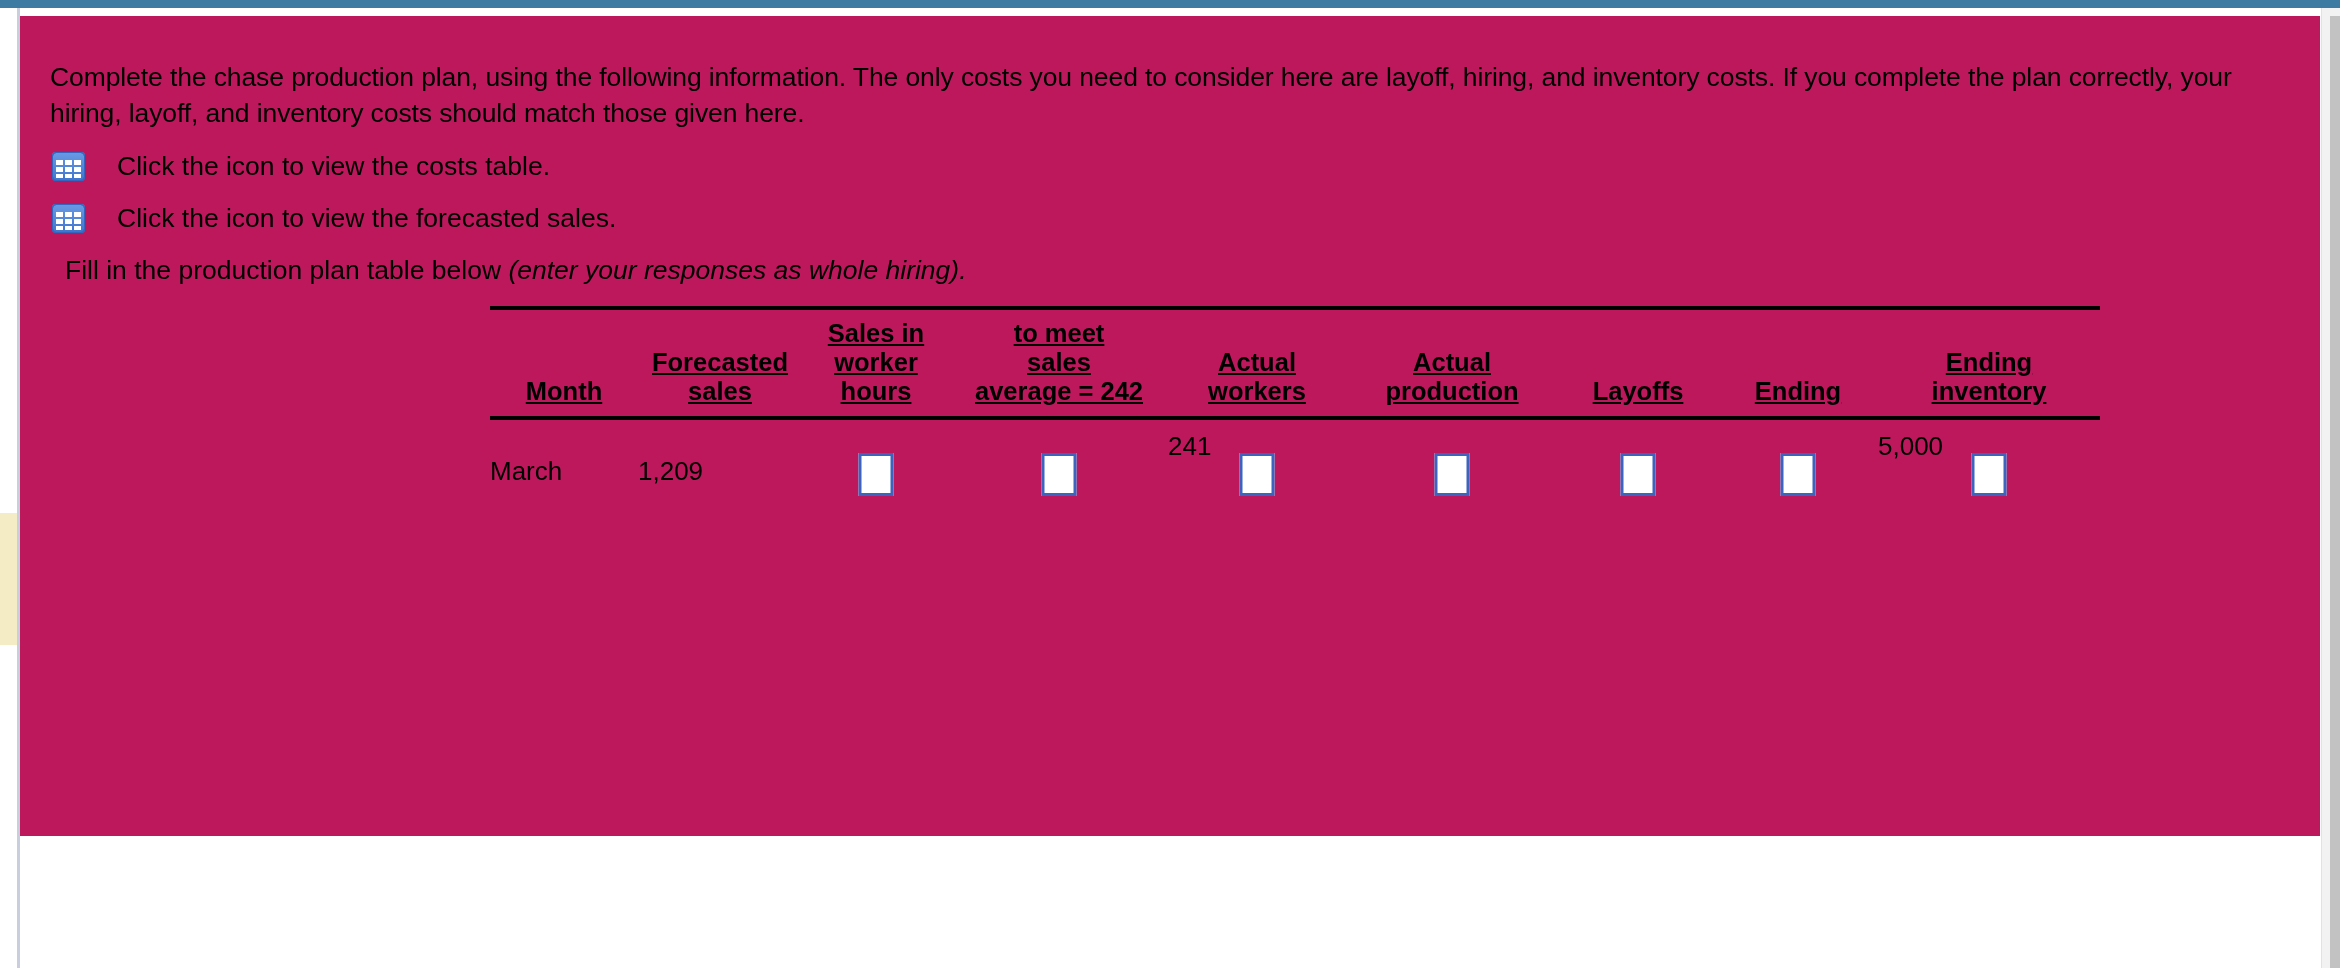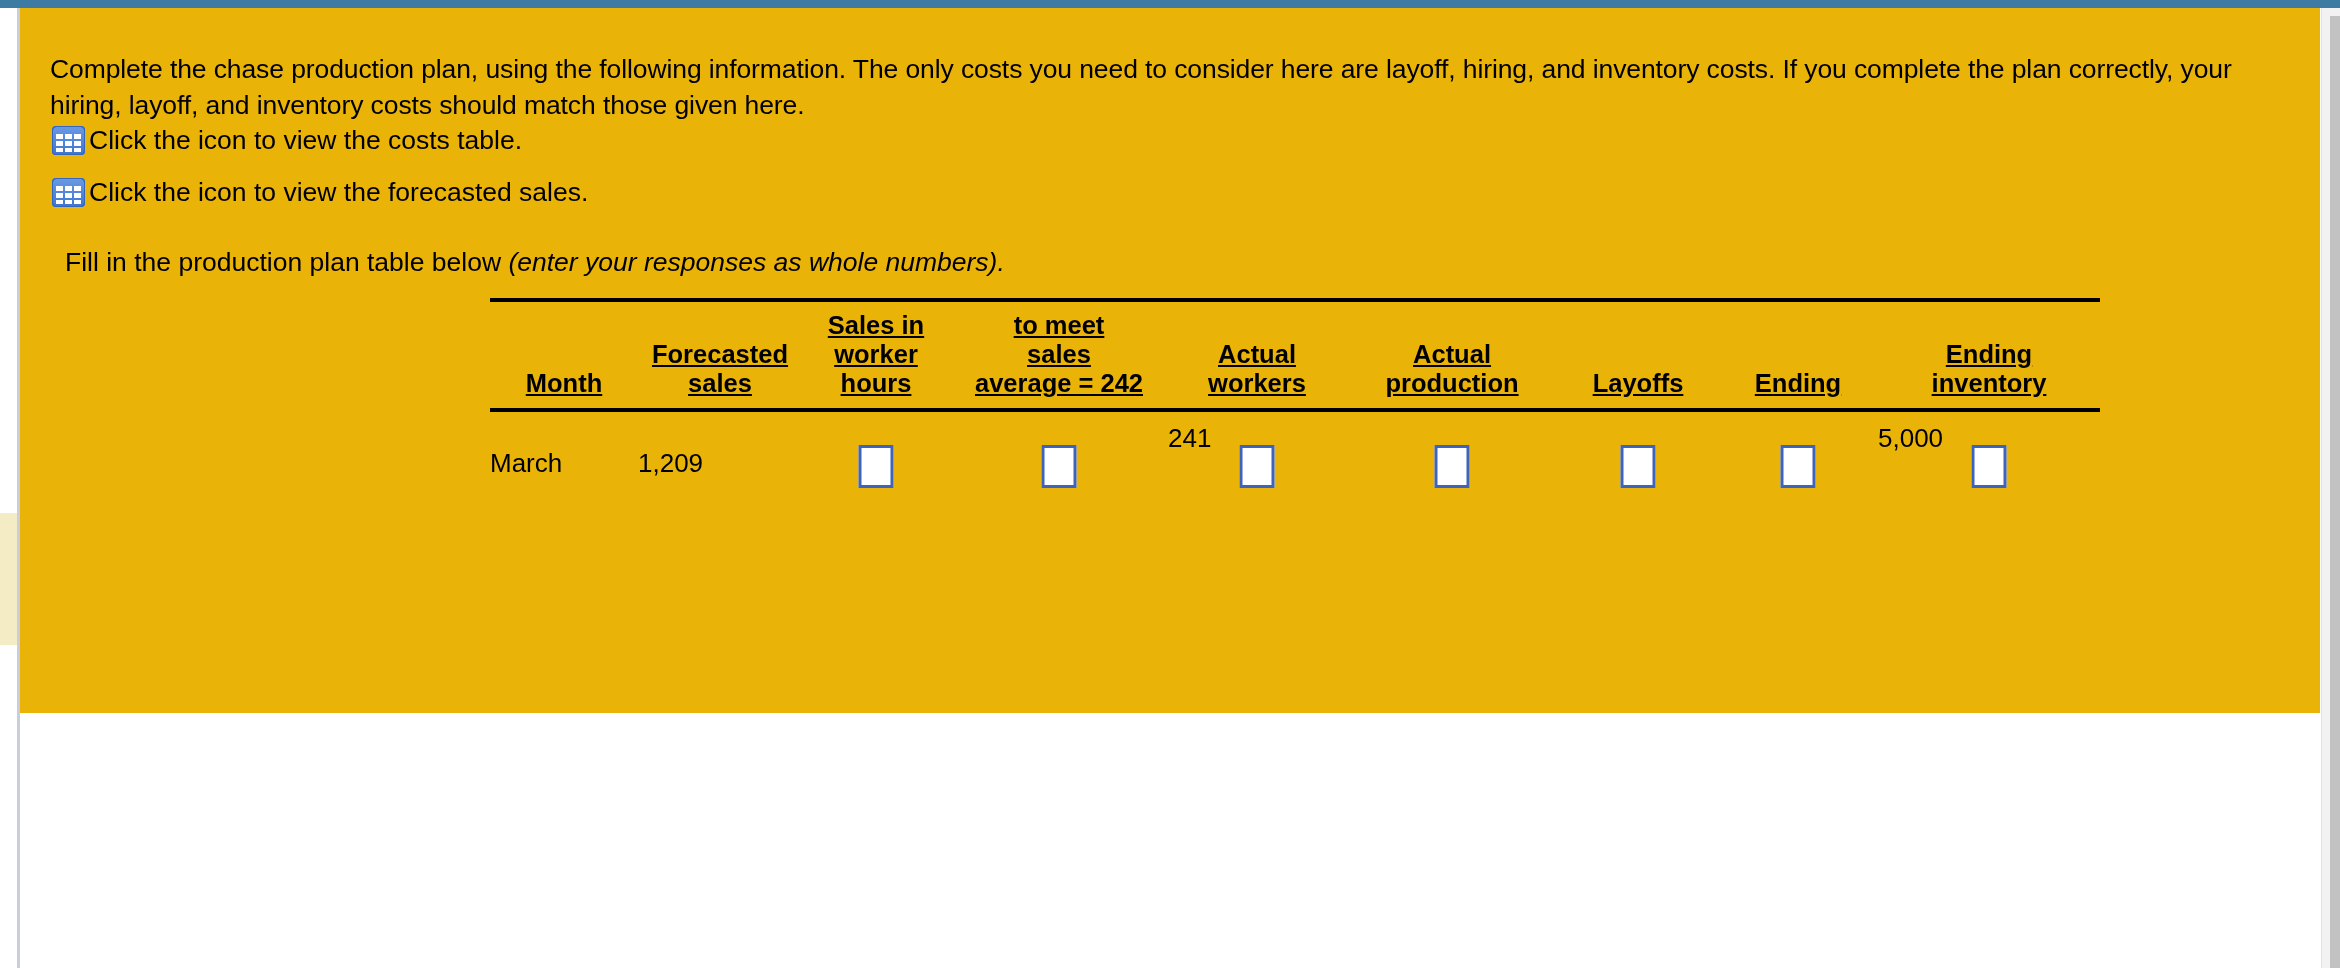--- a/index.html
+++ b/index.html
@@ -45,41 +45,42 @@
   #right-scrollbar-thumb {
     position: absolute;
     right: 0; top: 8px;
     width: 10px; height: 960px;
     background: #c2c2c2;
   }
 
   
   #content {
     position: absolute;
-    left: 20px; top: 8px;
-    width: 2300px; height: 705px;
-    background: #eab308;
+    left: 20px; top: 16px;
+    width: 2300px; height: 820px;
+    background: #be185d;
   }
 
   #intro-paragraph {
     position: absolute;
     left: 30px;
     top: 16px;
     width: 2256px;
     font-size: 26.5px;
     line-height: 36px;
     letter-spacing: -0.1px;
   }
 
   .icon-line {
     position: absolute;
     left: 32px;
     display: flex;
     align-items: center;
-    gap: 4px;
+    gap: 32px;
+    margin-top: 18px;
   }
   #icon-line-costs  { top: 118px; }
   #icon-line-sales  { top: 170px; }
 
   .table-icon {
     width: 33px;
     height: 29px;
     border-radius: 4px;
     background: #4b82d8;
     background: linear-gradient(#6a9ae4, #3f74cf);
@@ -225,21 +226,21 @@
         <rect x="13" y="15" width="7" height="5" fill="#ffffff"></rect>
         <rect x="22" y="15" width="7" height="5" fill="#ffffff"></rect>
         <rect x="4" y="22" width="7" height="4" fill="#ffffff"></rect>
         <rect x="13" y="22" width="7" height="4" fill="#ffffff"></rect>
         <rect x="22" y="22" width="7" height="4" fill="#ffffff"></rect>
       </svg>
     </span>
     <span class="icon-line-label">Click the icon to view the forecasted sales.</span>
   </div>
 
-  <div id="fill-instruction"><span>Fill in the production plan table below </span><span class="italic">(enter your responses as whole numbers).</span></div>
+  <div id="fill-instruction"><span>Fill in the production plan table below </span><span class="italic">(enter your responses as whole hiring).</span></div>
 
   <table id="production-plan-table">
     <colgroup>
       <col class="col-month">
       <col class="col-forecast">
       <col class="col-hours">
       <col class="col-meet">
       <col class="col-workers">
       <col class="col-production">
       <col class="col-layoffs">

